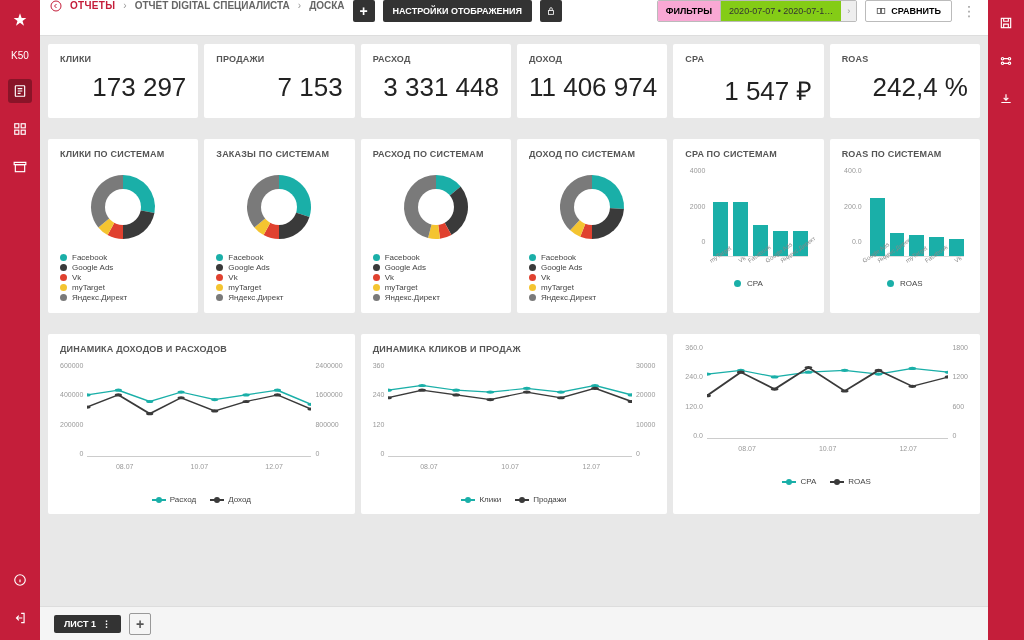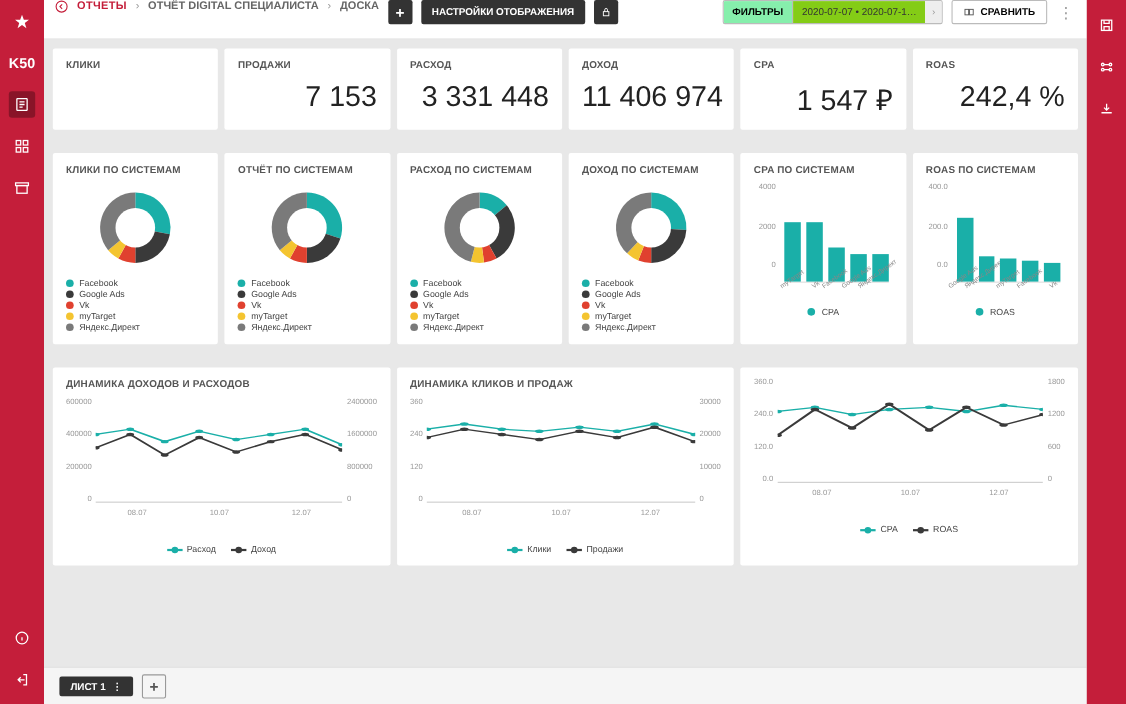--- a/index.html
+++ b/index.html
@@ -1,33 +1,33 @@
 <!DOCTYPE html>
 <html><head>
 <meta charset="utf-8">
 <style>
 *{box-sizing:border-box;margin:0;padding:0;font-family:Arial,Helvetica,sans-serif}
 body{background:#e8e8e8;width:1024px;height:640px;overflow:hidden;display:flex}
 .sidebar-left{width:40px;background:#c41e3a;display:flex;flex-direction:column;align-items:center;padding-top:8px;gap:14px;color:#fff}
-.sidebar-left .logo{font-size:13px;font-weight:bold;margin-top:4px;margin-bottom:4px}
+.sidebar-left .logo{font-size:10px;font-weight:normal;margin-top:4px;margin-bottom:4px}
 .sidebar-left .icn{width:24px;height:24px;display:flex;align-items:center;justify-content:center;cursor:pointer;border-radius:3px}
 .sidebar-left .icn.active{background:rgba(0,0,0,.3)}
 .sidebar-left .spacer{flex:1}
 .sidebar-right{width:36px;background:#c41e3a;display:flex;flex-direction:column;align-items:center;padding-top:12px;gap:16px;color:#fff}
 .sidebar-right .icn{width:22px;height:22px;display:flex;align-items:center;justify-content:center;cursor:pointer}
 .main{flex:1;display:flex;flex-direction:column;overflow:hidden}
 .topbar{height:36px;background:#fff;display:flex;padding:0 10px;gap:8px;border-bottom:1px solid #ddd;font-size:10px}
 .crumb{color:#c41e3a;font-weight:bold;letter-spacing:.3px}
 .crumb-sep{color:#999}
 .crumb2{color:#666;font-weight:bold}
 .sq-btn{width:22px;height:22px;background:#333;color:#fff;display:flex;align-items:center;justify-content:center;border-radius:2px;cursor:pointer;font-size:14px;font-weight:bold}
 .pill-btn{height:22px;background:#333;color:#fff;padding:0 10px;display:flex;align-items:center;border-radius:2px;font-size:9px;cursor:pointer;font-weight:bold}
 .topbar .grow{flex:1}
 .filter-box{display:flex;align-items:center;border:1px solid #bbb;border-radius:2px;height:22px;font-size:9px;overflow:hidden}
-.filter-box .lbl{background:#86efac;padding:0 8px;font-weight:bold;border-right:1px solid #bbb;height:100%;display:flex;align-items:center}
+.filter-box .lbl{background:#f9a8d4;padding:0 8px;font-weight:bold;border-right:1px solid #bbb;height:100%;display:flex;align-items:center}
 .filter-box .val{padding:0 8px;color:#333;height:100%;display:flex;align-items:center;background:#84cc16}
 .filter-box .x{padding:0 6px;color:#999;cursor:pointer;background:#eee;height:100%;display:flex;align-items:center}
 .cmp-btn{height:22px;border:1px solid #bbb;background:#fff;padding:0 10px;display:flex;align-items:center;gap:5px;border-radius:2px;font-size:9px;cursor:pointer;font-weight:bold}
 .menu-dots{width:18px;height:22px;display:flex;align-items:center;justify-content:center;color:#999;cursor:pointer;font-size:14px}
 .content{flex:1;overflow:auto;padding:8px}
 .row{display:flex;gap:6px;margin-bottom:21px}
 .card{background:#fff;border-radius:2px;padding:10px 12px;flex:1;min-width:0}
 .card-title{font-size:9px;color:#555;font-weight:bold;letter-spacing:.2px;margin-bottom:8px}
 .metric-val{font-size:26px;font-weight:300;color:#222;text-align:right;margin-top:8px;white-space:nowrap}
 .donut-wrap{display:flex;justify-content:center;margin:6px 0}
@@ -135,20 +135,21 @@
         </svg>
       <span>СРАВНИТЬ</span>
     </div>
     <div class="menu-dots">⋮</div>
   </div>
 
   <div class="content">
     <div class="row" id="metrics-row">
         <div class="card">
       <div class="card-title">КЛИКИ</div>
+      <div class="metric-val">173 297</div>
     </div>
         <div class="card">
       <div class="card-title">ПРОДАЖИ</div>
       <div class="metric-val">7 153</div>
     </div>
         <div class="card">
       <div class="card-title">РАСХОД</div>
       <div class="metric-val">3 331 448</div>
     </div>
         <div class="card">
@@ -179,21 +180,21 @@
           </div>
       <div class="legend">
             <div><span class="dot" style="background:#1aafa8"></span>Facebook</div>
             <div><span class="dot" style="background:#3a3a3a"></span>Google Ads</div>
             <div><span class="dot" style="background:#e0412f"></span>Vk</div>
             <div><span class="dot" style="background:#f4c430"></span>myTarget</div>
             <div><span class="dot" style="background:#7a7a7a"></span>Яндекс.Директ</div>
           </div>
     </div>
         <div class="card">
-      <div class="card-title">ОТЧЁТ ПО СИСТЕМАМ</div>
+      <div class="card-title">ЗАКАЗЫ ПО СИСТЕМАМ</div>
       <div class="donut-wrap">
             <svg width="80" height="80" viewBox="0 0 80 80">
               <path d="M40 40 L40 8 A32 32 0 0 1 70.43380852144492 49.88854381999832 Z" fill="#1aafa8"></path>
               <path d="M40 40 L70.43380852144492 49.88854381999832 A32 32 0 0 1 40 72 Z" fill="#3a3a3a"></path>
               <path d="M40 40 L40 72 A32 32 0 0 1 24.583882428745106 68.04181376140363 Z" fill="#e0412f"></path>
               <path d="M40 40 L24.583882428745106 68.04181376140363 A32 32 0 0 1 15.343576231174747 60.39756767195807 Z" fill="#f4c430"></path>
               <path d="M40 40 L15.343576231174747 60.39756767195807 A32 32 0 0 1 39.99999999999999 8 Z" fill="#7a7a7a"></path>
               <circle cx="40" cy="40" r="18" fill="#fff"></circle>
             </svg>
           </div>

